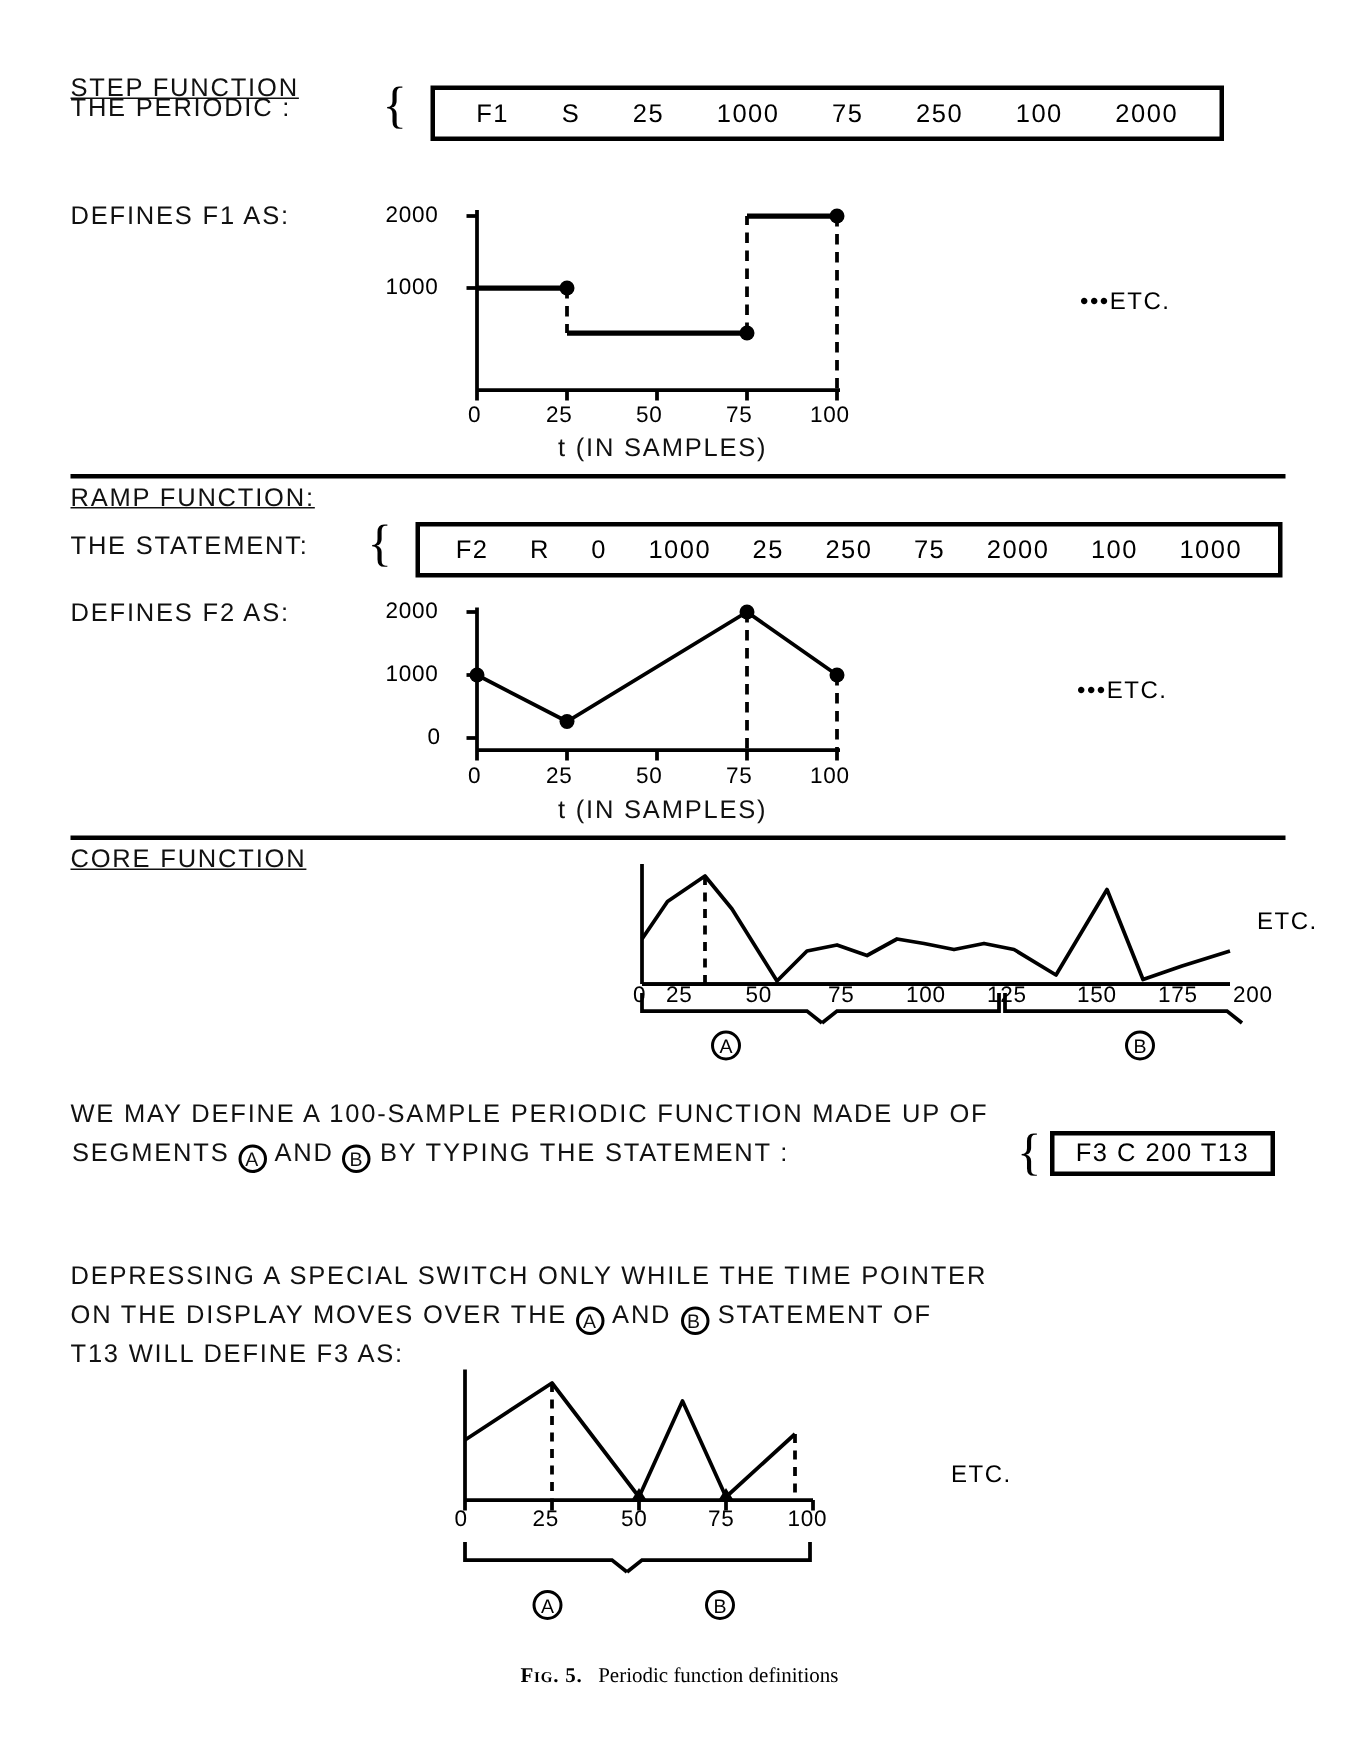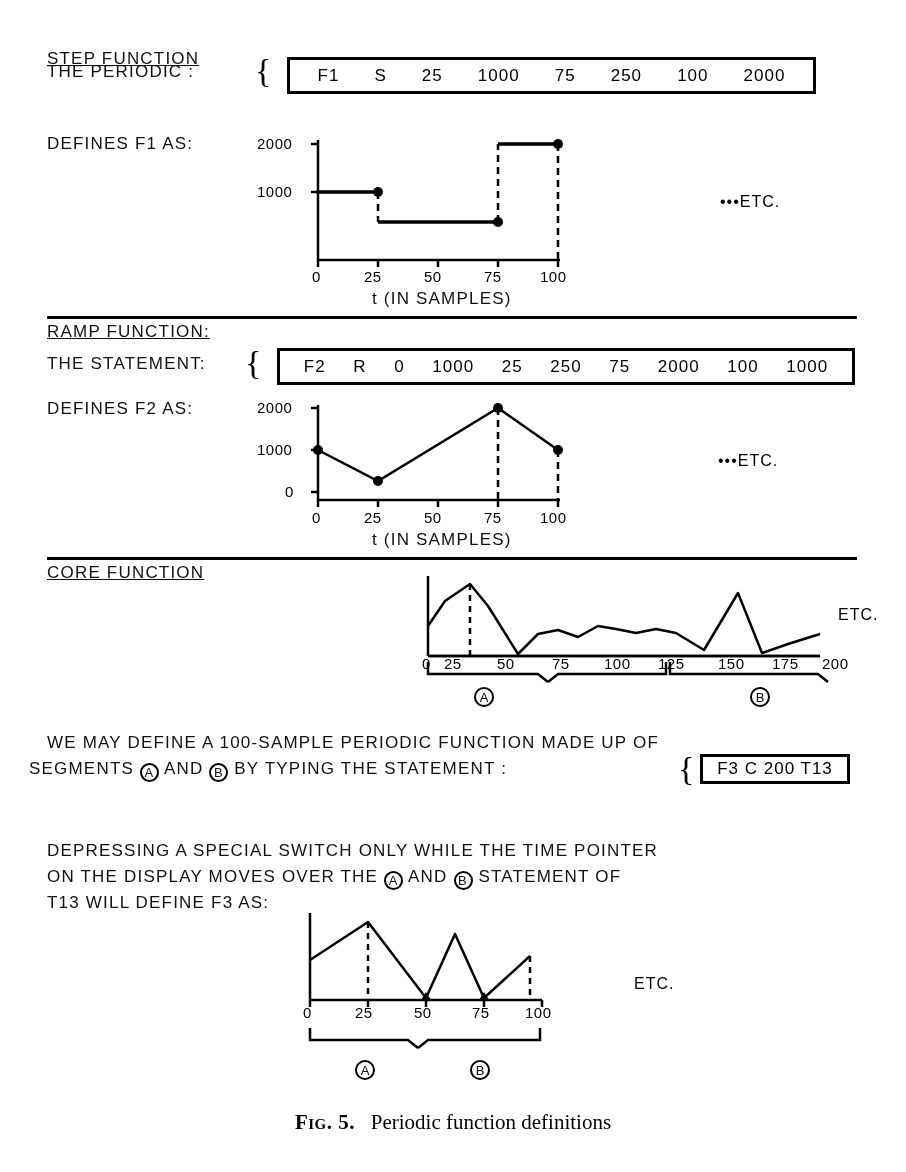--- a/index.html
+++ b/index.html
@@ -94,21 +94,21 @@
     justify-content: center;
     font-size: 13px;
     box-sizing: border-box;
     font-family: "Liberation Sans", sans-serif;
   }
   .caption {
     position: absolute;
     width: 906px;
     text-align: center;
     font-family: "Liberation Serif", serif;
-    font-size: 21px;
+    font-size: 14px;
   }
   .caption .fig {
     font-variant: small-caps;
     font-weight: bold;
     letter-spacing: 0.5px;
   }
   svg { overflow: visible; }
   .svgwrap { position: absolute; }
 </style>
 </head>
@@ -275,21 +275,21 @@
   <div class="tick" style="left:604px; top:655px;">100</div>
   <div class="tick" style="left:658px; top:655px;">125</div>
   <div class="tick" style="left:718px; top:655px;">150</div>
   <div class="tick" style="left:772px; top:655px;">175</div>
   <div class="tick" style="left:822px; top:655px;">200</div>
 
   <div class="circ-abs" style="left:474px; top:687px;">A</div>
   <div class="circ-abs" style="left:750px; top:687px;">B</div>
 
   <div class="lbl" style="left:47px; top:733px;">WE MAY DEFINE A 100-SAMPLE PERIODIC FUNCTION MADE UP OF</div>
-  <div class="lbl" style="left:29px; top:759px;">
+  <div class="lbl" style="left:48px; top:759px;">
     <span>SEGMENTS</span>
     <span class="circ">A</span>
     <span>AND</span>
     <span class="circ">B</span>
     <span>BY TYPING THE STATEMENT :</span>
   </div>
   <div class="brace" style="left:678px; top:752px;">{</div>
   <div class="stmt-box" style="left:700px; top:754px; width:150px; height:30px; justify-content:center;">
     <span>F3 C 200 T13</span>
   </div>

